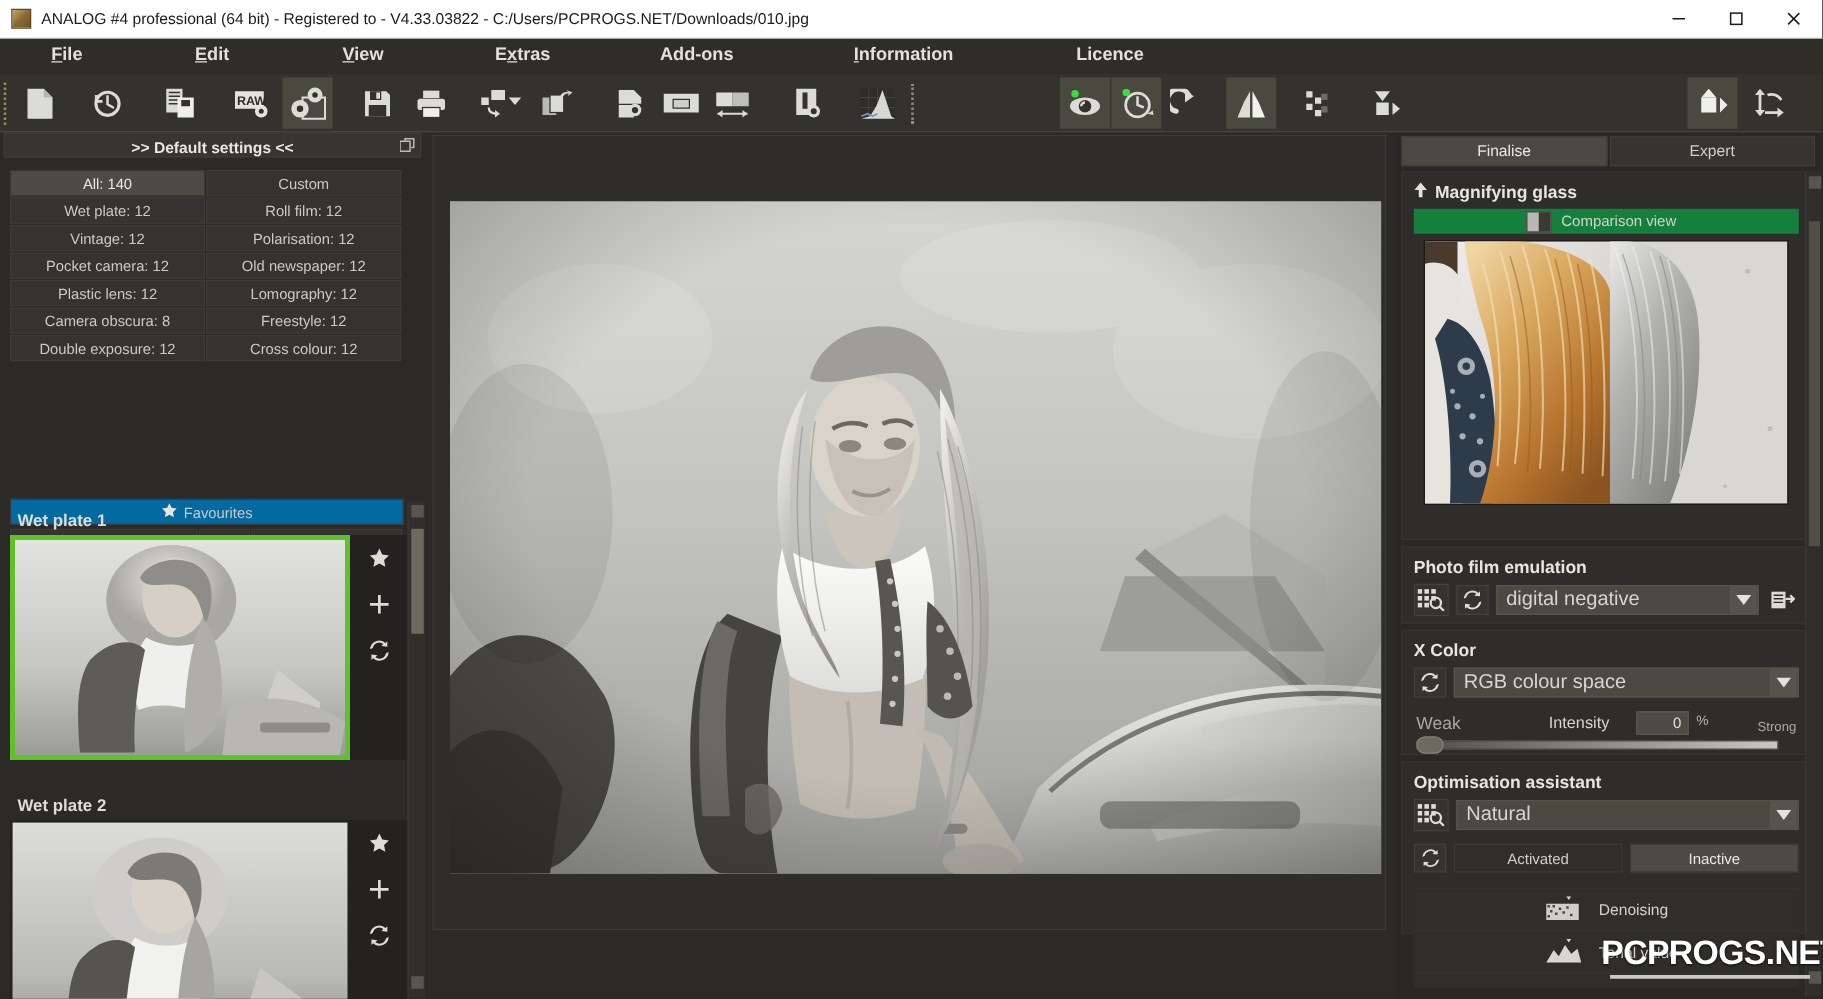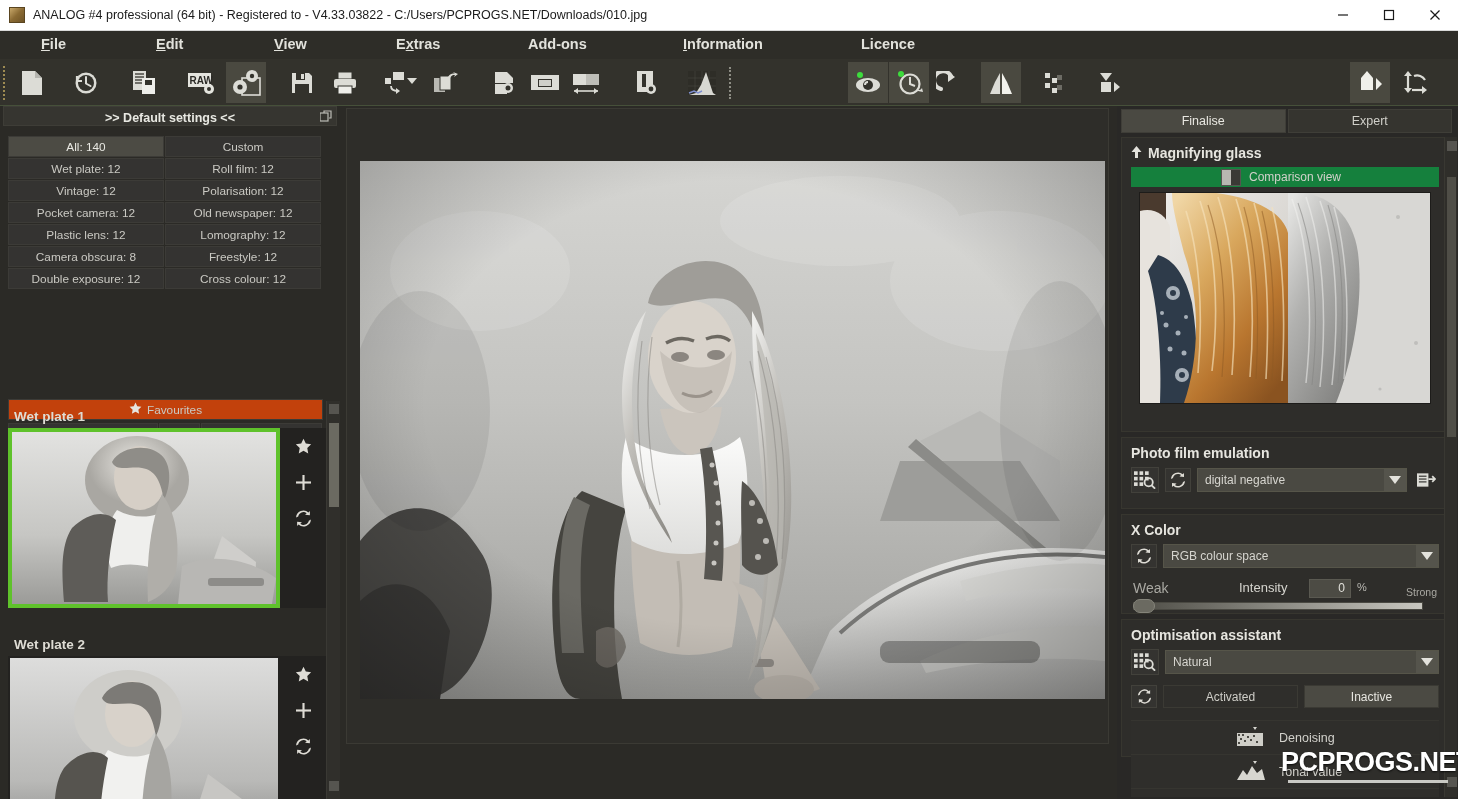--- a/index.html
+++ b/index.html
@@ -91,21 +91,21 @@
   .catcell {
     width: 156px; height: 21px; margin: 0 1px 1px 0;
     background: #343331; border: 1px solid #3c3b37;
     font-size: 11.8px; color: #cac9c3; display: flex;
     align-items: center; justify-content: center; cursor: default;
   }
   .catcell.sel { background: #4c4b44; color: #e9e9e3; }
 
   .favbar {
     position: absolute; left: 8px; top: 293px; width: 315px; height: 21px;
-    background: #c2410c; border: 1px solid #3c3b37; display: flex;
+    background: #0369a1; border: 1px solid #3c3b37; display: flex;
     align-items: center; justify-content: center; gap: 5px;
     font-size: 11.8px; color: #cac9c3;
   }
 
   .iobar {
     position: absolute; left: 8px; top: 317px; width: 315px; height: 50px;
     display: flex;
   }
   .iocell {
     background: #343331; border: 1px solid #3c3b37; margin-right: 1px;
@@ -226,21 +226,21 @@
                  position: relative; overflow: hidden; border: 1px solid #1d1c1a; }
 
   .ctrlrow { display: flex; align-items: center; gap: 6px; margin-top: 2px; }
   .iconbtn {
     width: 26px; height: 24px; background: #343330; border: 1px solid #42413b;
     display: flex; align-items: center; justify-content: center; flex: none;
   }
   .combo {
     flex: 1; height: 24px; background: #4a4942; border: 1px solid #565549;
     display: flex; align-items: center; padding-left: 7px;
-    font-size: 12px; color: #d6d5cf; position: relative;
+    font-size: 16px; color: #d6d5cf; position: relative;
   }
   .combo .arrow {
     position: absolute; right: 0; top: 0; width: 22px; height: 22px;
     background: #55544c; display: flex; align-items: center;
     justify-content: center;
   }
   .sliderrow { position: relative; height: 40px; margin-top: 8px; }
   .sl-weak { position: absolute; left: 2px; top: 4px; font-size: 14px;
              color: #a9a8a2; }
   .sl-strong { position: absolute; right: 2px; top: 10px; font-size: 10.5px;
@@ -964,21 +964,21 @@
               <g fill="#9b9b99" opacity=".4">
                 <circle cx="258" cy="24" r="2"></circle>
                   <circle cx="276" cy="150" r="2"></circle>
                   <circle cx="240" cy="196" r="1.6"></circle>
               </g>
             </g>
           </svg>
         </div>
       </div>
 
-      <div class="section" style="height:72px">
+      <div class="section" style="height:62px">
         <div class="sect-title">Photo film emulation</div>
         <div class="ctrlrow">
           <div class="iconbtn" style="width:28px;height:26px">
             <svg width="22" height="18" viewBox="0 0 24 19">
               <g fill="#dcdcd6">
                   <rect x="0" y="0" width="4" height="4"></rect>
                   <rect x="6" y="0" width="4" height="4"></rect>
                   <rect x="12" y="0" width="4" height="4"></rect>
                   <rect x="0" y="6" width="4" height="4"></rect>
                   <rect x="6" y="6" width="4" height="4"></rect>

